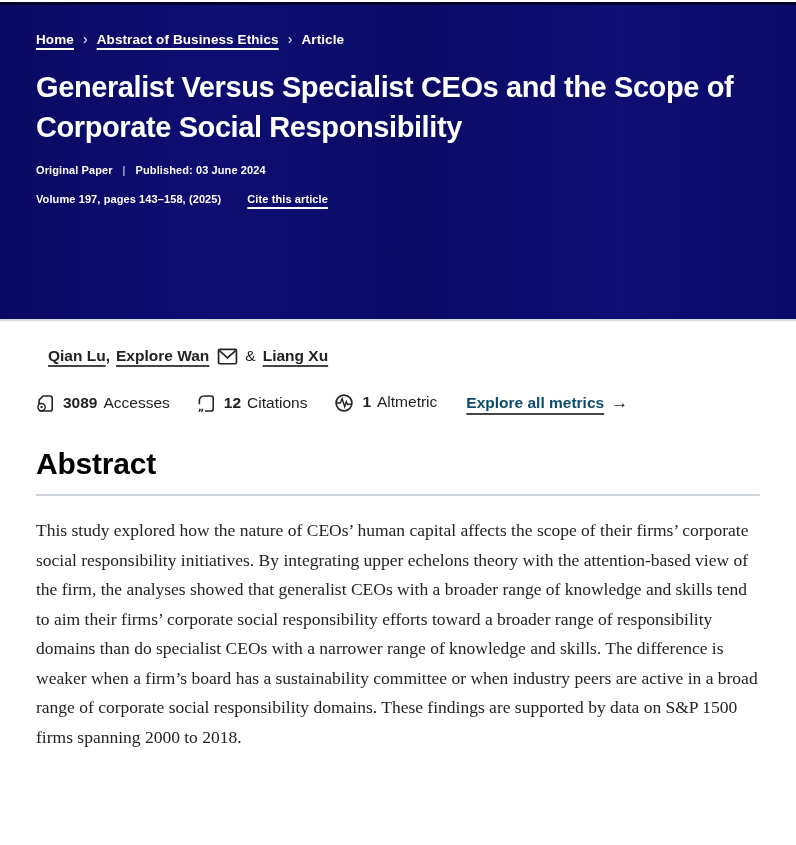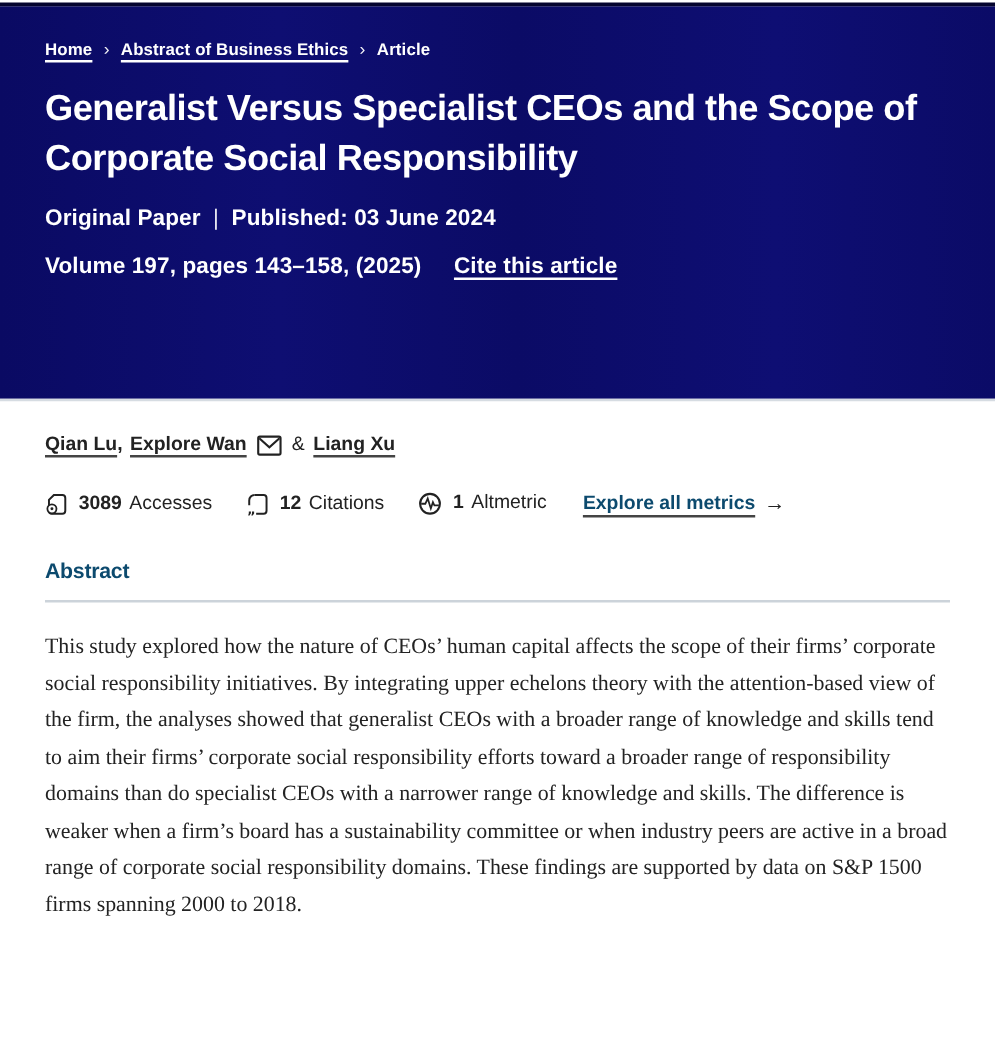--- a/index.html
+++ b/index.html
@@ -34,35 +34,35 @@
   .bc-current { color: #ffffff; }
   .title {
     margin: 20px 0 0 0;
     max-width: 705px;
     font-size: 29px; line-height: 40px; font-weight: 700;
     letter-spacing: -0.4px;
     color: #ffffff;
   }
   .meta-row {
     margin-top: 17px;
-    font-size: 18px; font-weight: 600; letter-spacing: 0.1px;
+    font-size: 11px; font-weight: 600; letter-spacing: 0.1px;
     display: flex; align-items: center;
   }
   .meta-sep { margin: 0 10px; font-weight: 400; opacity: 0.9; }
   .cite-link {
     color: #ffffff; text-decoration: underline;
     text-underline-offset: 4px; text-decoration-thickness: 1.5px;
     margin-left: 26px; cursor: pointer;
   }
   
   .content { padding: 0 36px; }
   .authors-row {
     margin-top: 26px;
     font-size: 15.5px; font-weight: 600;
-    display: flex; align-items: center; flex-wrap: wrap;
+    display: flex; align-items: center; flex-wrap: wrap; margin-left: 12px;
   }
   .author-link {
     color: #222222; text-decoration: underline;
     text-decoration-color: #444; text-underline-offset: 4px;
     text-decoration-thickness: 1.5px; cursor: pointer;
   }
   .authors-row .sep { margin-right: 6px; }
   .authors-row .amp { margin: 0 7px; font-weight: 400; }
   .mail-btn { display: inline-flex; margin-left: 8px; cursor: pointer; color: #222; }
   .metrics-row {
@@ -76,22 +76,22 @@
   .metric .m-label { font-weight: 400; color: #222; }
   .explore-link {
     font-weight: 700; color: #0c4a6e; cursor: pointer;
     text-decoration: underline; text-underline-offset: 5px;
     text-decoration-thickness: 1.5px; text-decoration-color: #444;
     margin-left: 2px;
   }
   .explore-arrow { margin-left: 7px; font-size: 17px; }
   .abstract-heading {
     margin: 34px 0 0 0;
-    font-size: 17px; font-weight: 700; letter-spacing: -0.2px;
-    color: #0c4a6e;
+    font-size: 30px; font-weight: 700; letter-spacing: -0.2px;
+    color: #000000;
   }
   .abstract-rule {
     margin-top: 13px;
     border: none; border-top: 2px solid #ccd3da;
     width: 724px;
   }
   .abstract-text {
     margin: 20px 0 0 0;
     max-width: 724px;
     font-family: "Liberation Serif", serif;

